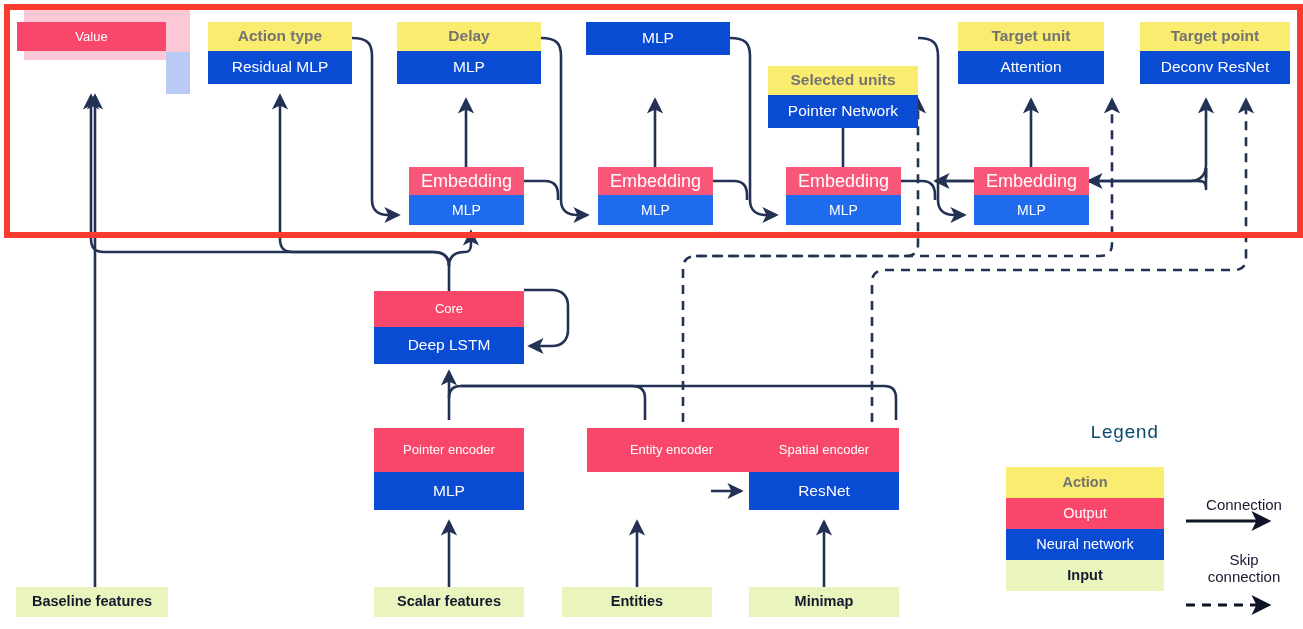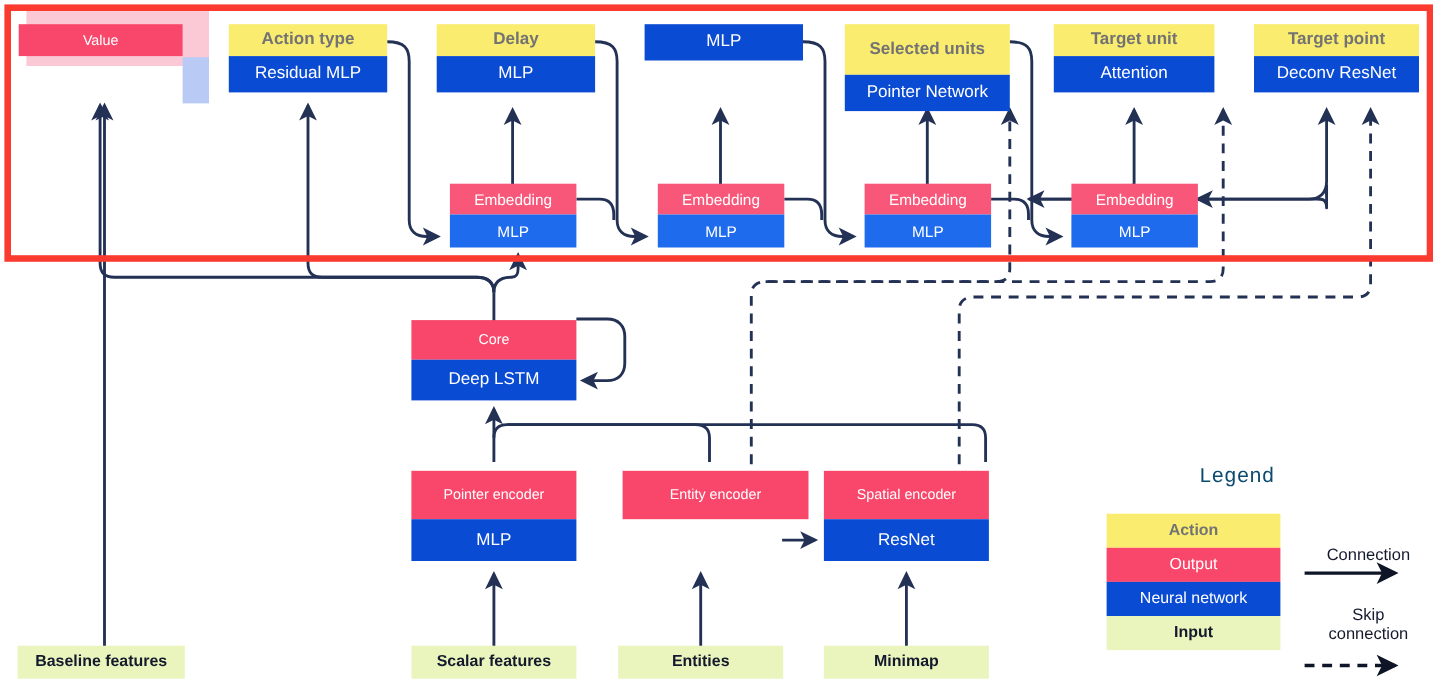--- a/index.html
+++ b/index.html
@@ -7,21 +7,21 @@
   #stage{position:relative;width:1303px;height:629px;background:#ffffff;overflow:hidden;}
   #svg-layer{position:absolute;left:0;top:0;width:1303px;height:629px;pointer-events:none;}
 
   .node{position:absolute;box-sizing:border-box;}
   .cell{box-sizing:border-box;width:100%;display:flex;align-items:center;justify-content:center;
         text-align:center;line-height:1.05;white-space:nowrap;}
   .c-action{background:#FAEC6E;color:#737373;font-weight:700;font-size:15.5px;}
   .c-output{background:#F9476B;color:#ffffff;font-weight:400;font-size:13px;}
   .c-nn{background:#0A4BD4;color:#ffffff;font-weight:400;font-size:15.5px;}
   .c-nn-lite{background:#1E6BEE;color:#ffffff;font-weight:400;font-size:14px;}
-  .c-out-lite{background:#F9577A;color:#ffffff;font-weight:400;font-size:14px;}
+  .c-out-lite{background:#F9577A;color:#ffffff;font-weight:400;font-size:18px;}
   .c-input{background:#E9F5BC;color:#14192e;font-weight:700;font-size:14.5px;}
 
   .redbox{position:absolute;border:6px solid #FB3B30;box-sizing:border-box;}
 
   .ghost{position:absolute;}
   .ghost .g1{position:absolute;background:#FBC9D6;}
   .ghost .g2{position:absolute;background:#B9CBF4;}
 
   #legend-title{position:absolute;font-size:19px;font-weight:400;color:#0c4a6e;font-family:Liberation Mono, monospace;}
   .lg-row{box-sizing:border-box;width:100%;display:flex;align-items:center;justify-content:center;
@@ -130,21 +130,21 @@
   <div class="node" style="left:397px;top:22px;width:144px;">
     <div class="cell c-action" style="height:29px;">Delay</div>
     <div class="cell c-nn" style="height:33px;">MLP</div>
   </div>
 
   <div class="node" style="left:586px;top:22px;width:144px;">
     <div class="cell c-nn" style="height:33px;">MLP</div>
   </div>
 
   <div class="node" style="left:768px;top:22px;width:150px;">
-    <div class="cell c-action" style="height:46px;">Selected units</div>
+    <div class="cell c-action" style="height:29px;margin-top:44px;">Selected units</div>
     <div class="cell c-nn" style="height:33px;">Pointer Network</div>
   </div>
 
   <div class="node" style="left:958px;top:22px;width:146px;">
     <div class="cell c-action" style="height:29px;">Target unit</div>
     <div class="cell c-nn" style="height:33px;">Attention</div>
   </div>
 
   <div class="node" style="left:1140px;top:22px;width:150px;">
     <div class="cell c-action" style="height:29px;">Target point</div>
@@ -174,21 +174,21 @@
   <div class="node" style="left:374px;top:291px;width:150px;">
     <div class="cell c-output" style="height:36px;">Core</div>
     <div class="cell c-nn" style="height:37px;">Deep LSTM</div>
   </div>
 
   <div class="node" style="left:374px;top:428px;width:150px;">
     <div class="cell c-output" style="height:44px;">Pointer encoder</div>
     <div class="cell c-nn" style="height:38px;">MLP</div>
   </div>
 
-  <div class="node" style="left:566px;top:428px;width:169px;">
+  <div class="node" style="left:587px;top:428px;width:169px;">
     <div class="cell c-output" style="height:44px;">Entity encoder</div>
   </div>
 
   <div class="node" style="left:749px;top:428px;width:150px;">
     <div class="cell c-output" style="height:44px;">Spatial encoder</div>
     <div class="cell c-nn" style="height:38px;">ResNet</div>
   </div>
 
   <div class="node" style="left:16px;top:587px;width:152px;">
     <div class="cell c-input" style="height:30px;">Baseline features</div>

